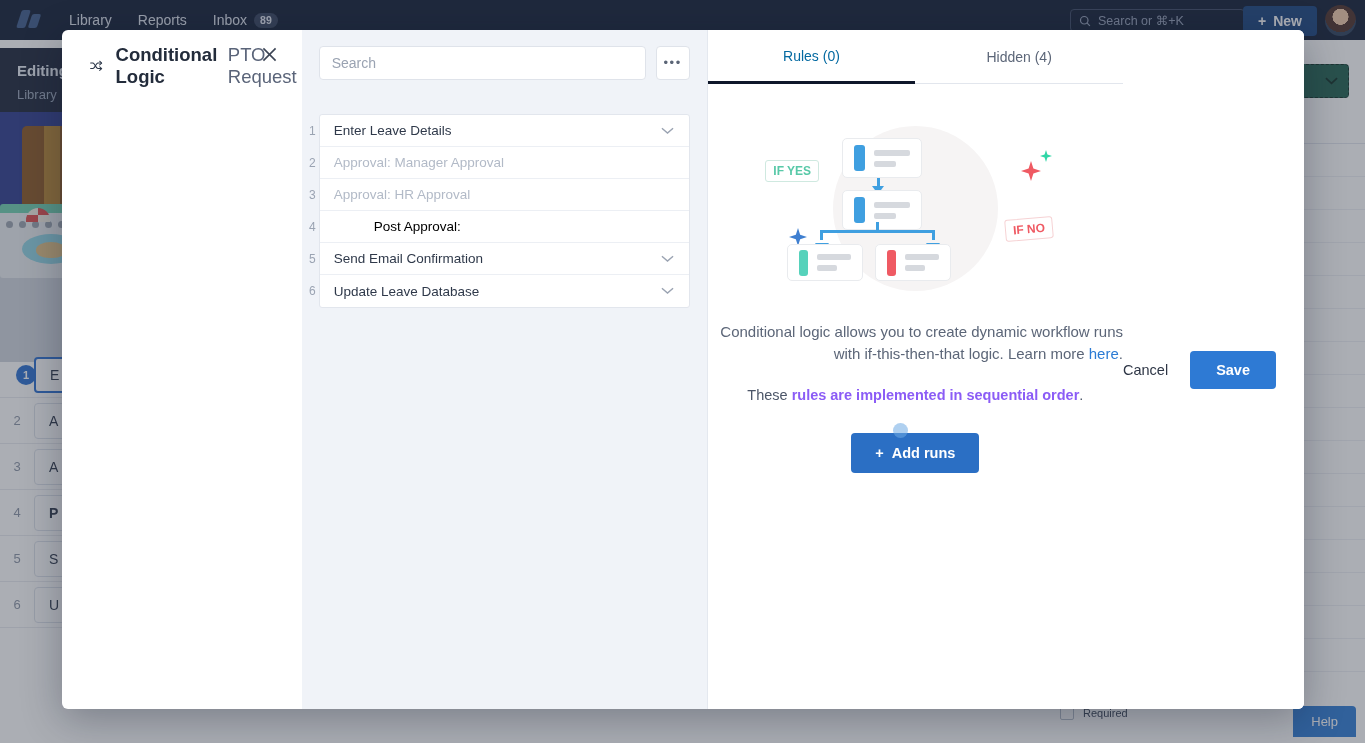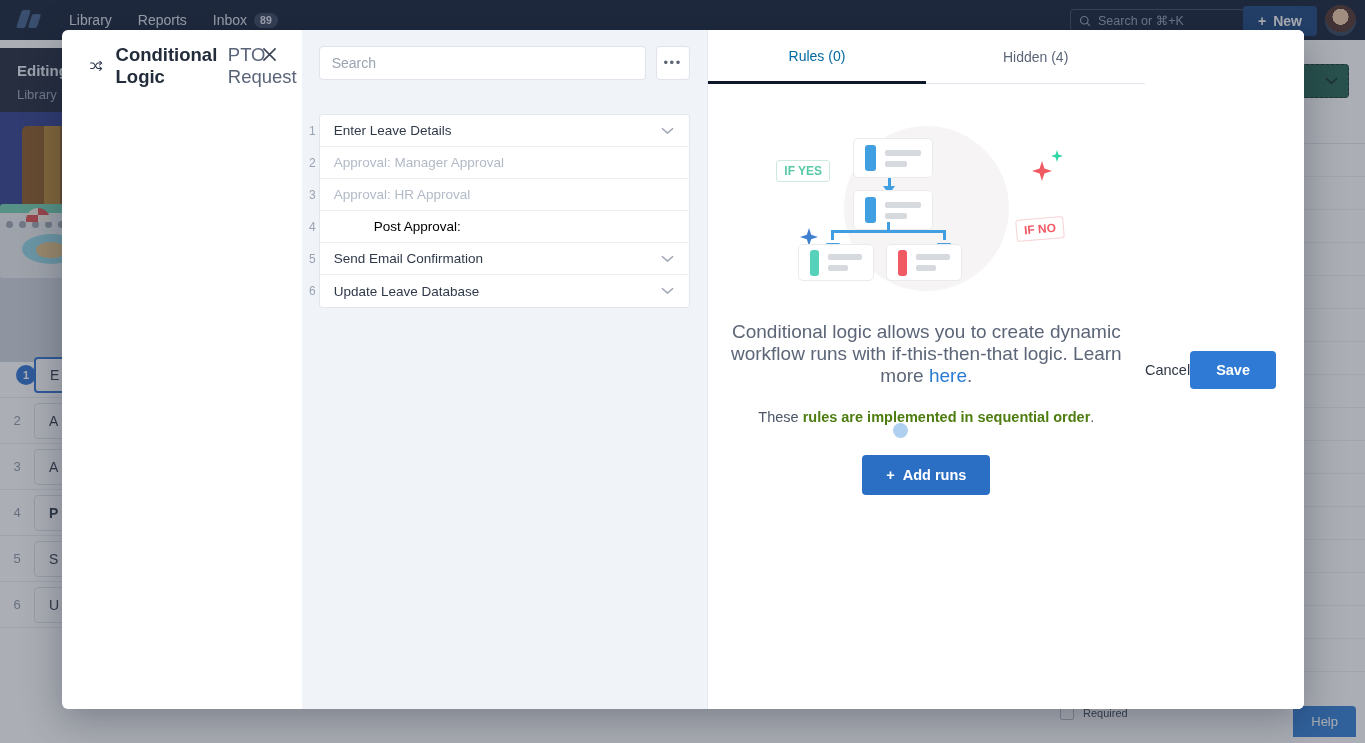--- a/index.html
+++ b/index.html
@@ -278,40 +278,40 @@
   .tagbox {
     position: absolute; border-radius: 3px; background:#fff;
     font-size: 12px; font-weight: bold; padding: 3px 7px;
   }
   .tag-yes { left: 0px; top: 36px; color: #58c9a8; border: 1px solid #cfe9e0; }
   .tag-no  { left: 240px; top: 94px; color: #ef5a63; border: 1px solid #f6d2d4; transform: rotate(-5deg); }
   .spark { position: absolute; }
   .spark svg { display:block; }
 
   .blurb {
-    font-size: 19px; color: #5c6678; text-align: center;
+    font-size: 15px; color: #5c6678; text-align: right;
     line-height: 22px; max-width: 470px;
   }
   .blurb a { color: #2b7bd4; text-decoration: none; }
   .blurb2 { font-size: 14.5px; color: #4c5668; margin-top: 22px; }
-  .blurb2 b { color: #4d7c0f; }
+  .blurb2 b { color: #8b5cf6; }
   .cursor-dot {
     position: absolute; left: 893px; top: 423px; width: 15px; height: 15px;
     border-radius: 50%; background: rgba(110,170,228,.55);
   }
   .addrule {
     margin-top: 30px; background: #2b6fc4; color: #fff;
     font-size: 14.5px; font-weight: bold; border: none; border-radius: 4px;
     padding: 12px 24px; display: flex; align-items: center; gap: 8px;
     cursor: pointer; font-family: "Liberation Sans", sans-serif;
   }
 
   .m-foot {
     flex: 0 0 78px; display: flex; align-items: center;
-    justify-content: flex-end; padding-right: 28px;
+    justify-content: flex-end; gap: 22px; padding-right: 28px;
     background: #fff;
   }
   .btn-cancel {
     background: none; border: none; font-size: 14.5px; color: #2e3646;
     cursor: pointer; font-family: "Liberation Sans", sans-serif;
   }
   .btn-save {
     background: #2e7ad4; color: #fff; border: none; border-radius: 4px;
     font-size: 14.5px; font-weight: bold; padding: 11px 26px; cursor: pointer;
     font-family: "Liberation Sans", sans-serif;

